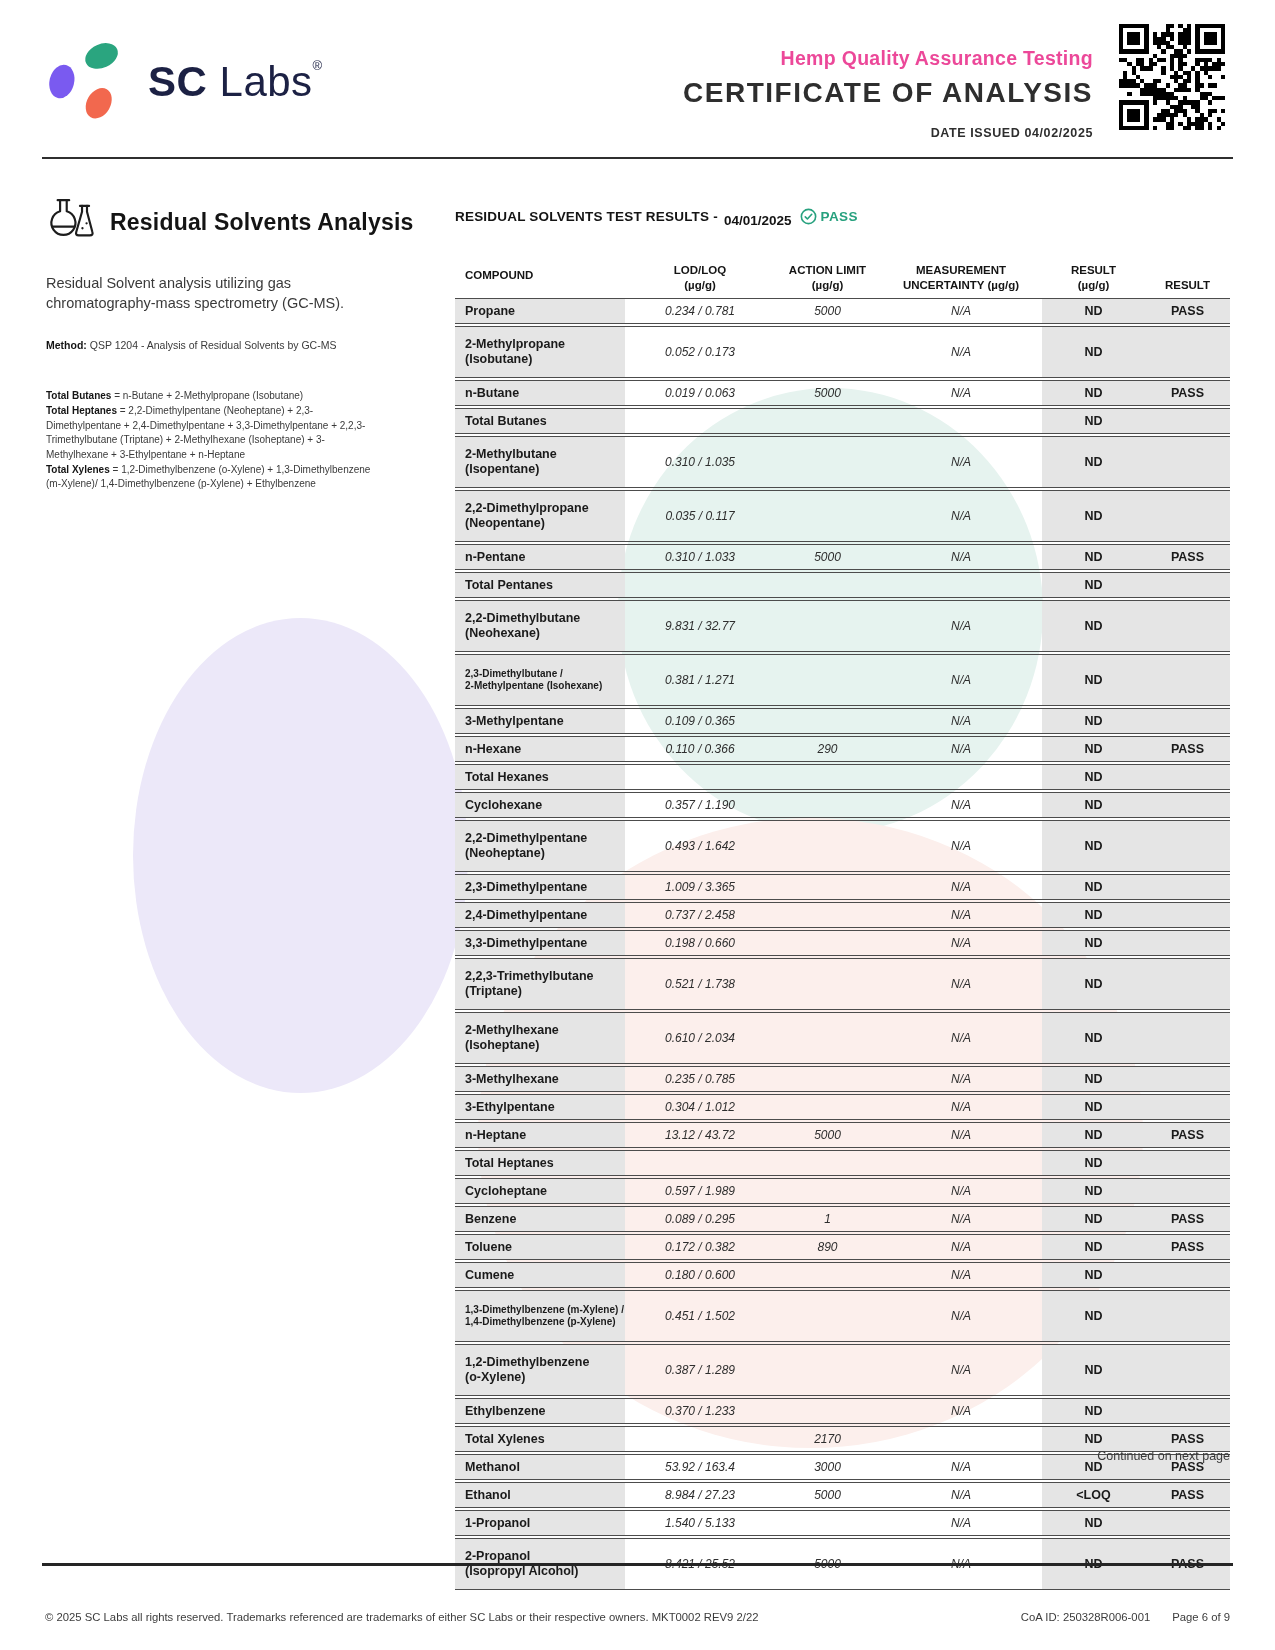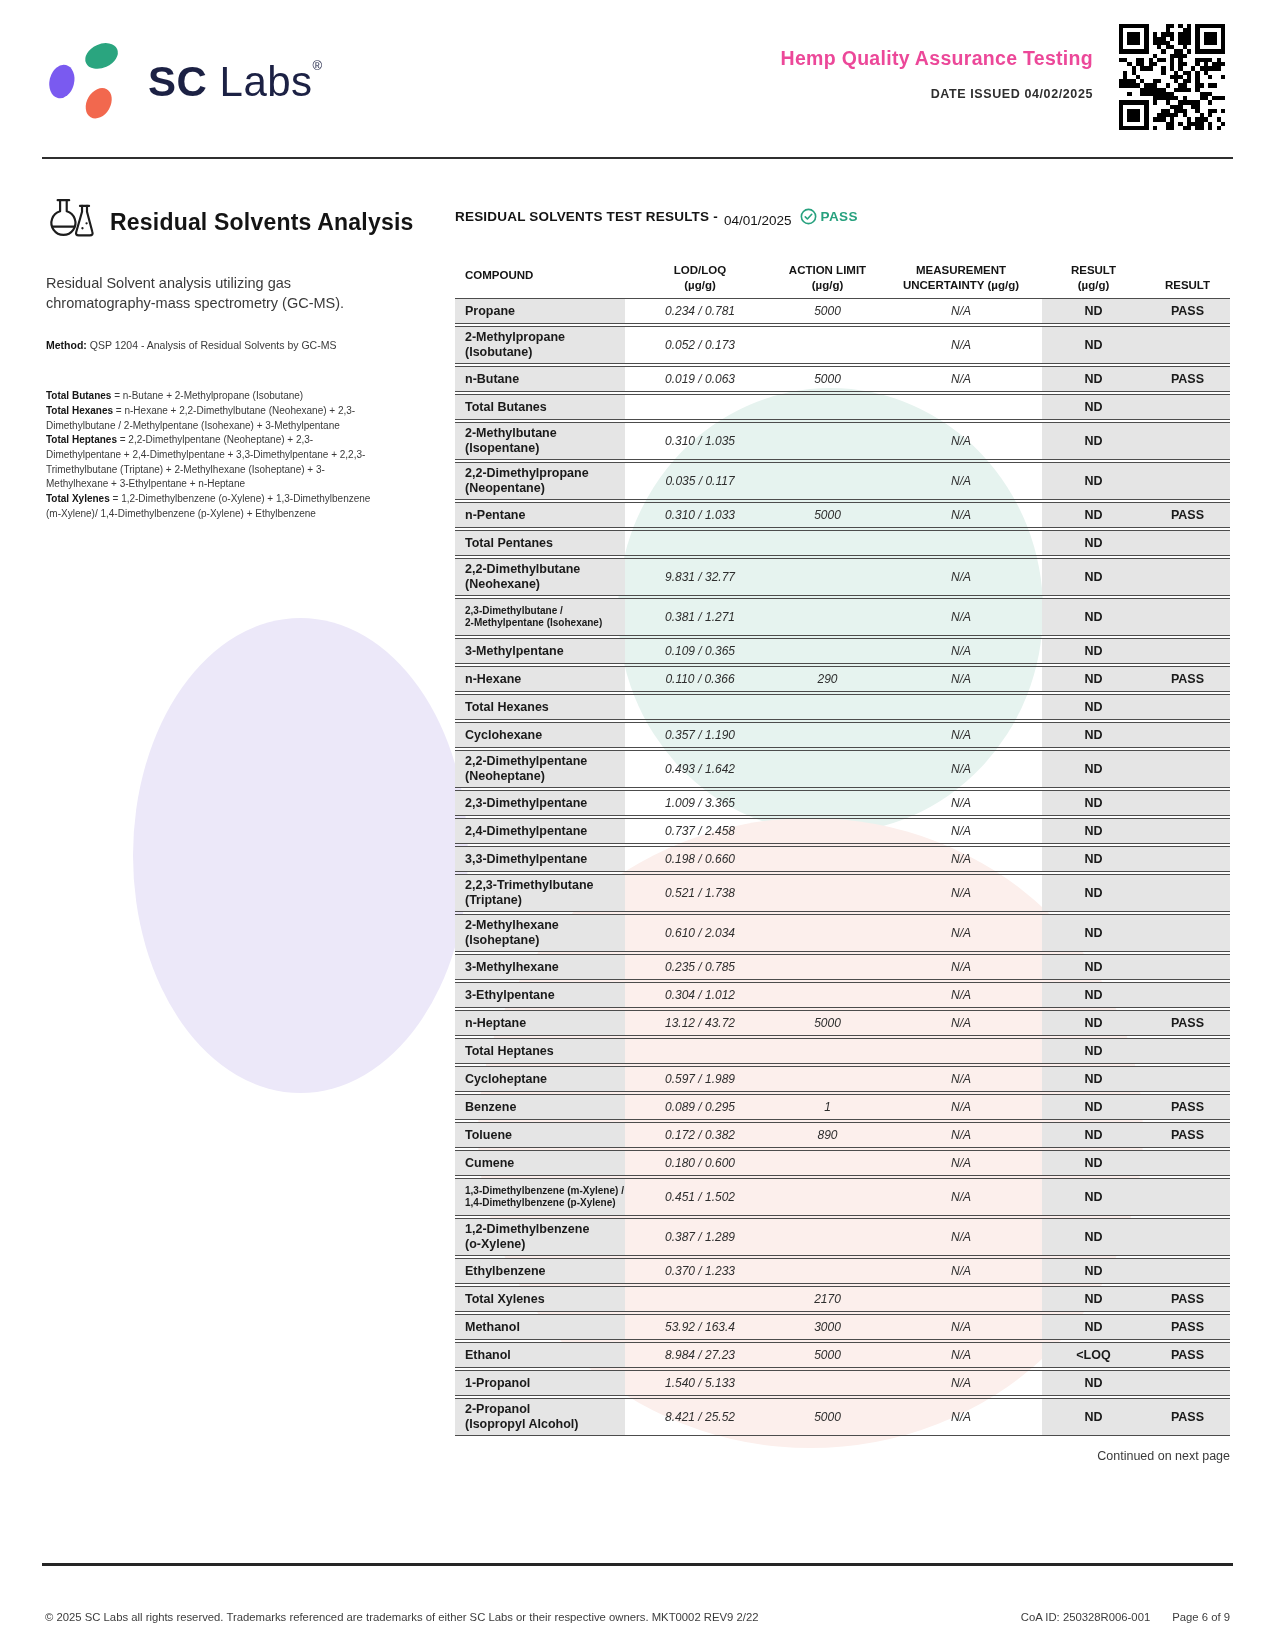--- a/index.html
+++ b/index.html
@@ -36,35 +36,35 @@
   .section-title { margin-left:6px; font-size:23px; font-weight:800; color:#141414; letter-spacing:.2px; }
   .description { margin-top:26px; font-size:14.5px; line-height:1.35; color:#3a3a3a; width:340px; }
   .method { margin-top:26px; font-size:10.5px; color:#3a3a3a; }
   .method b { color:#141414; }
   .definitions { margin-top:38px; width:334px; font-size:10px; line-height:1.47; color:#3a3a3a; }
   .definitions b { color:#141414; }
   
   .results { position:absolute; left:455px; top:205px; width:775px; z-index:2; }
   .results-title { display:flex; align-items:center; font-size:13.5px; color:#141414; }
   .results-title .t-bold { font-weight:800; letter-spacing:.2px; }
-  .results-title .t-date { font-weight:400; margin-left:6px;margin-top:8px; }
+  .results-title .t-date { font-weight:700; margin-left:6px;margin-top:8px; }
   .pass-flag { display:flex; align-items:center; margin-left:8px; }
   .pass-flag svg { width:17px; height:17px; }
   .pass-flag .pass-word { margin-left:4px; font-size:13.5px; font-weight:800; color:#27a17e; letter-spacing:.4px; }
   
   .thead { display:grid; grid-template-columns:170px 150px 105px 162px 103px 85px;
            margin-top:24px; height:46px; }
   .th { display:flex; flex-direction:column; justify-content:flex-end; align-items:center;
         font-size:11.5px; font-weight:700; color:#141414; line-height:1.25; padding-bottom:6px; text-align:center; }
   .th-compound { align-items:flex-start; padding-left:10px; justify-content:center; padding-bottom:0; }
   .tbody { width:775px; }
   .row { display:grid; grid-template-columns:170px 150px 105px 162px 103px 85px;
          height:26px; margin-bottom:2px;
          border-top:1px solid #4c4c4c; border-bottom:1px solid #4c4c4c; }
-  .row.tall { height:38px; }
+  .row.tall { height:52px; }
   .cell { display:flex; align-items:center; justify-content:center; }
   .c-compound { background:#e5e5e5; flex-direction:column; align-items:flex-start; justify-content:center;
                 padding-left:10px; font-size:12.5px; font-weight:700; color:#1a1a1a; line-height:1.18; }
   .row.small .c-compound { font-size:10px; }
   .c-num { font-size:12px; font-style:italic; color:#2e2e2e; }
   .c-result, .c-status { background:#e5e5e5; font-size:12.5px; font-weight:700; color:#1a1a1a; }
   
   .continued { position:absolute; right:45px; top:1449px; font-size:12.5px; color:#3a3a3a; z-index:2; }
   .footer-rule { position:absolute; left:42px; top:1563px; width:1191px; border-top:3px solid #252525; z-index:2; }
   .footer-line1 { position:absolute; left:45px; top:1583px; width:1190px; font-size:11.3px; color:#3c3c3c; z-index:2; }
@@ -85,20 +85,21 @@
     <div class="logo">
       <svg viewBox="0 0 110 100">
         <ellipse cx="63" cy="23" rx="18" ry="12.5" fill="#2aa57f" transform="rotate(-24 63 23)"></ellipse>
         <ellipse cx="21" cy="50" rx="13" ry="18" fill="#7a5af0" transform="rotate(14 21 50)"></ellipse>
         <ellipse cx="60" cy="73" rx="12.5" ry="17" fill="#f2684e" transform="rotate(30 60 73)"></ellipse>
       </svg>
       <div class="logo-text"><b>SC</b> <span class="light">Labs</span><sup>®</sup></div>
     </div>
     <div class="head-right">
       <div class="program">Hemp Quality Assurance Testing</div>
+      <div class="coa-title">CERTIFICATE OF ANALYSIS</div>
       <div class="date-issued">DATE ISSUED 04/02/2025</div>
     </div>
     <div class="qr">
       <svg id="qr-svg" viewBox="0 0 25 25">
           <g fill="#000">
             <rect x="11" y="0" width="1" height="1"></rect>
             <rect x="12" y="0" width="1" height="1"></rect>
             <rect x="14" y="0" width="1" height="1"></rect>
             <rect x="16" y="0" width="1" height="1"></rect>
             <rect x="11" y="1" width="1" height="1"></rect>
@@ -340,21 +341,20 @@
           <circle cx="44" cy="39" r="1.4" fill="#1d1d1d" stroke="none"></circle>
           <circle cx="49" cy="33" r="1.4" fill="#1d1d1d" stroke="none"></circle>
         </svg>
       </span>
       <span class="section-title">Residual Solvents Analysis</span>
     </div>
     <div class="description">Residual Solvent analysis utilizing gas chromatography-mass spectrometry (GC-MS).</div>
     <div class="method"><b>Method:</b><span> QSP 1204 - Analysis of Residual Solvents by GC-MS</span></div>
     <div class="definitions">
         <div><b>Total Butanes</b><span> = n-Butane + 2-Methylpropane (Isobutane)</span></div>
-        <div><b>Total Hexanes</b><span> = n-Hexane + 2,2-Dimethylbutane (Neohexane) + 2,3-Dimethylbutane / 2-Methylpentane (Isohexane) + 3-Methylpentane</span></div>
         <div><b>Total Heptanes</b><span> = 2,2-Dimethylpentane (Neoheptane) + 2,3-Dimethylpentane + 2,4-Dimethylpentane + 3,3-Dimethylpentane + 2,2,3-Trimethylbutane (Triptane) + 2-Methylhexane (Isoheptane) + 3-Methylhexane + 3-Ethylpentane + n-Heptane</span></div>
         <div><b>Total Xylenes</b><span> = 1,2-Dimethylbenzene (o-Xylene) + 1,3-Dimethylbenzene (m-Xylene)/ 1,4-Dimethylbenzene (p-Xylene) + Ethylbenzene</span></div>
       </div>
   </div>
 
   <div class="results">
     <div class="results-title">
       <span class="t-bold">RESIDUAL SOLVENTS TEST RESULTS -</span>
       <span class="t-date">04/01/2025</span>
       <span class="pass-flag">

